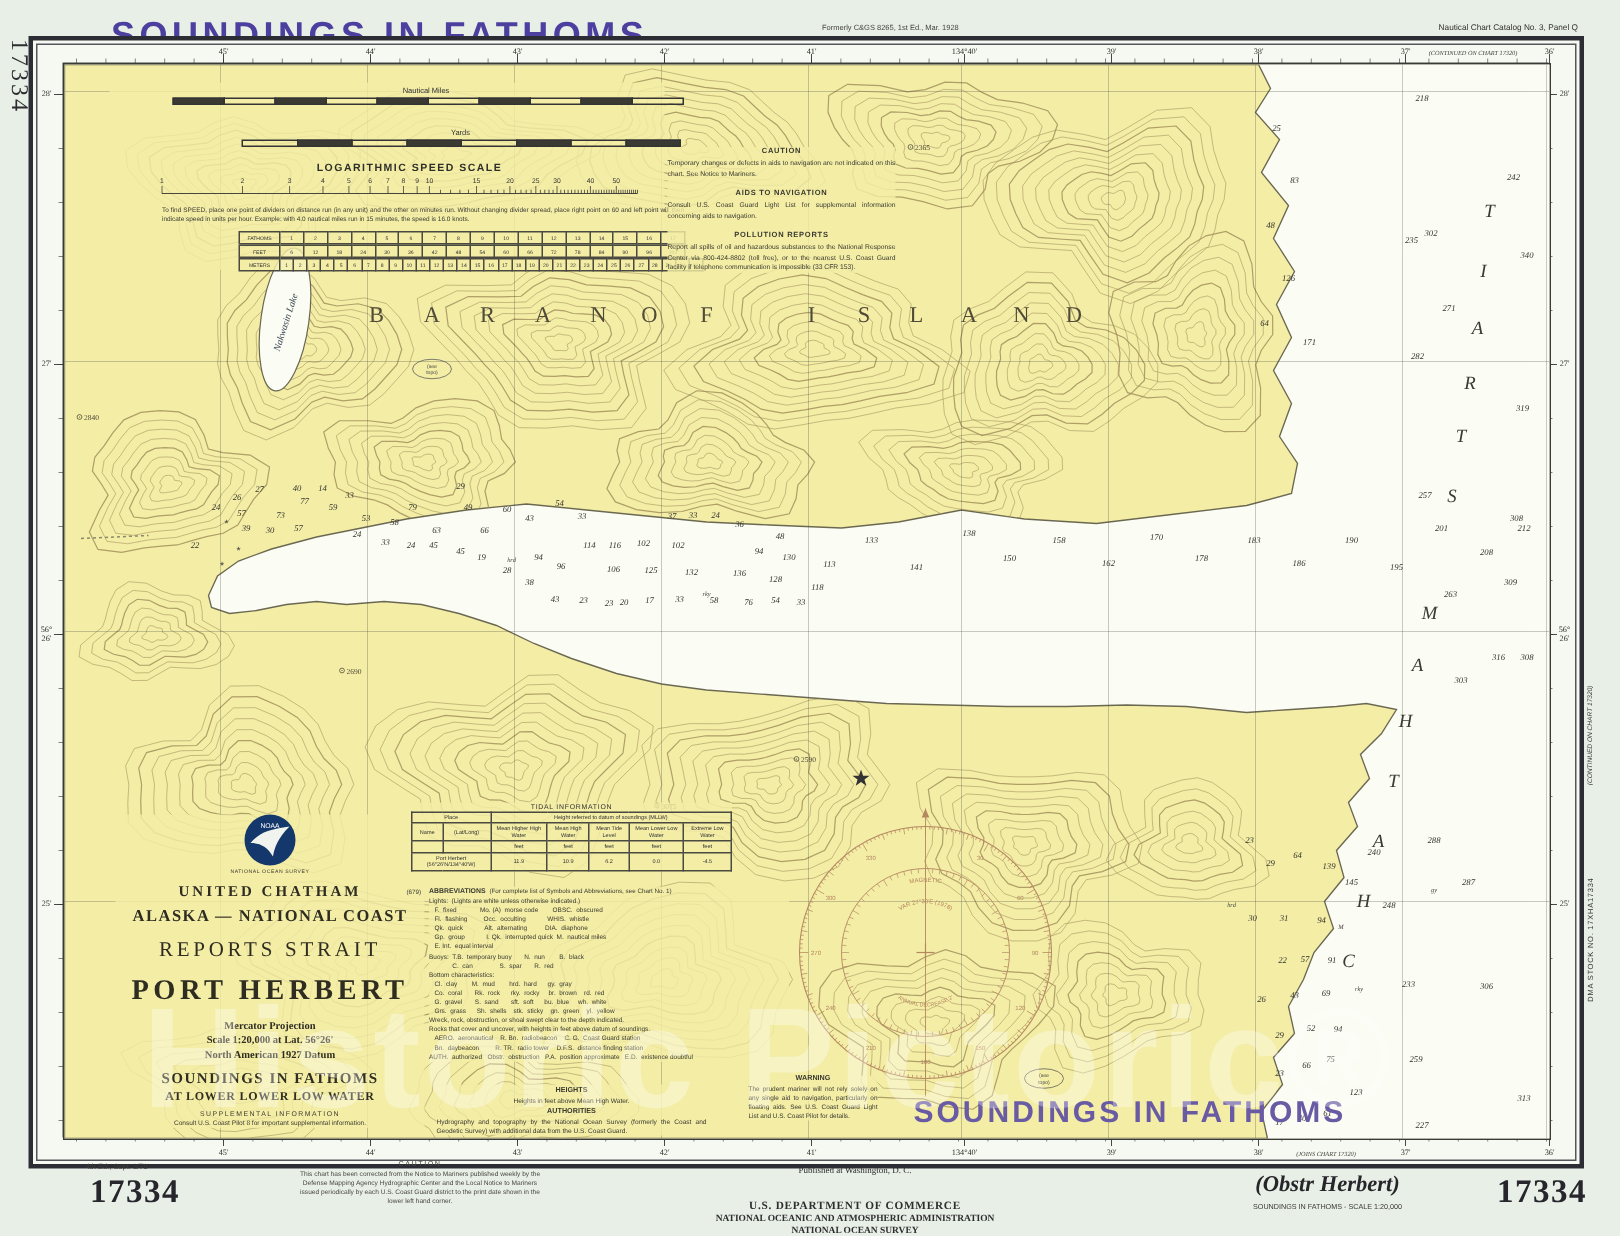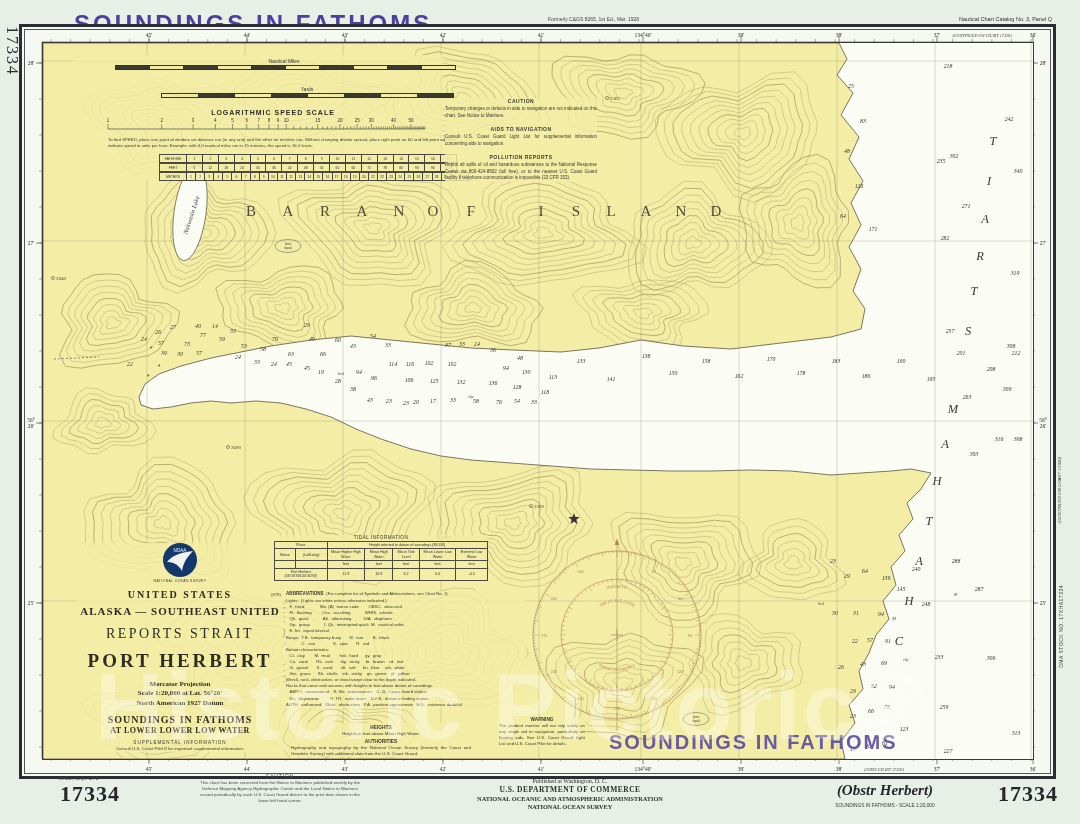--- a/index.html
+++ b/index.html
@@ -75,21 +75,21 @@
   
   #purple-note{left:566px;top:688px;font-size:20px;font-weight:bold;letter-spacing:2px;color:#695aa4;}
   
   #f-edition{left:57px;top:775px;font-size:5px;color:#3c3c36;}
   #f-no-left{left:60px;top:781px;font-size:22px;font-weight:bold;font-family:"Liberation Serif",serif;color:#26262c;letter-spacing:1px;}
   #f-caution{left:196px;top:774px;width:168px;text-align:center;color:#4a4a42;}
   #f-caution .t{font-size:4.8px;letter-spacing:1px;}
   #f-caution p{margin:1px 0 0;font-size:4.4px;line-height:1.4;}
   #f-pub{left:415px;top:778px;width:310px;text-align:center;font-family:"Liberation Serif",serif;color:#2e2e30;}
   #f-pub .p1{font-size:6px;}
-  #f-pub .p2{font-size:7.5px;font-weight:bold;letter-spacing:0.5px;margin-top:1px;}
+  #f-pub .p2{font-size:7.5px;font-weight:bold;letter-spacing:0.5px;margin-top:15px;}
   #f-pub .p3{font-size:6.3px;font-weight:bold;margin-top:1px;}
   #f-pub .p4{font-size:6.3px;font-weight:bold;margin-top:1px;}
   #f-port{left:790px;top:782px;width:190px;text-align:center;font-family:"Liberation Serif",serif;font-style:italic;font-weight:bold;font-size:15px;color:#26262a;}
   #f-scale{left:790px;top:803px;width:190px;text-align:center;font-size:4.8px;color:#3a3a34;}
   #f-no-right{right:22px;top:781px;font-size:22px;font-weight:bold;font-family:"Liberation Serif",serif;color:#26262c;letter-spacing:1px;}
   #dma{left:1058px;top:585px;font-size:5px;color:#3a3a34;writing-mode:vertical-rl;transform:rotate(180deg);letter-spacing:0.5px;}
   #cont-right{left:1035px;top:430px;font-size:4.4px;font-style:italic;color:#3c3c38;writing-mode:vertical-rl;transform:rotate(180deg);}
   
   #watermark{left:95px;top:652px;font-size:95px;font-weight:bold;color:rgba(255,255,255,0.32);white-space:nowrap;letter-spacing:2px;z-index:40;pointer-events:none;}
   .z2{z-index:2;}
@@ -1057,22 +1057,22 @@
 
       <div class="abs z2 landback" id="titleblock">
         <div id="noaa">
           <div class="circ"></div>
           <svg width="34" height="34">
             <path d="M4,19 C10,12 16,10 30,8 C22,16 20,22 19,28 C15,21 10,19 4,19 Z" fill="#f0f3ee"></path>
             <text x="17" y="9" font-size="4.5" fill="#ffffff" text-anchor="middle" font-family="Liberation Sans,sans-serif">NOAA</text>
           </svg>
         </div>
         <div id="noaa-cap">NATIONAL OCEAN SURVEY</div>
-        <div class="tb-serif" id="tb-country">UNITED STATES</div>
-        <div class="tb-serif" id="tb-region">ALASKA — SOUTHEAST UNITED</div>
+        <div class="tb-serif" id="tb-country">UNITED CHATHAM</div>
+        <div class="tb-serif" id="tb-region">ALASKA — NATIONAL COAST</div>
         <div class="tb-serif" id="tb-strait">REPORTS STRAIT</div>
         <div class="tb-serif" id="tb-name">PORT HERBERT</div>
         <div class="tb-serif" id="tb-proj">
           <div>Mercator Projection</div>
           <div>Scale 1:20,000 at Lat. 56°26'</div>
           <div>North American 1927 Datum</div>
         </div>
         <div class="tb-serif" id="tb-snd1">SOUNDINGS IN FATHOMS</div>
         <div class="tb-serif" id="tb-snd2">AT LOWER LOWER LOW WATER</div>
         <div id="tb-supp-t">SUPPLEMENTAL INFORMATION</div>

